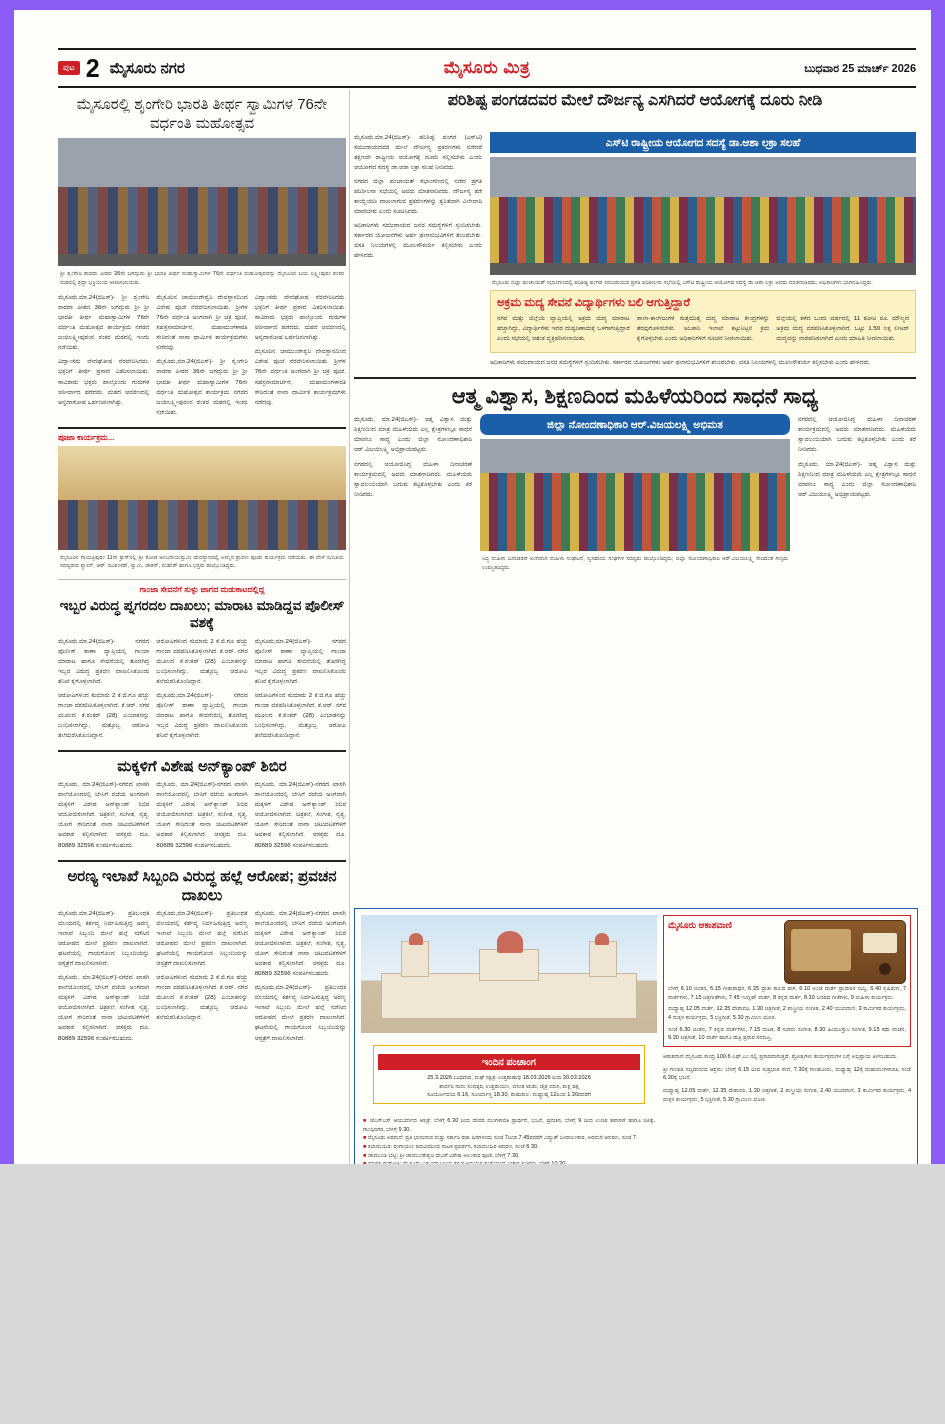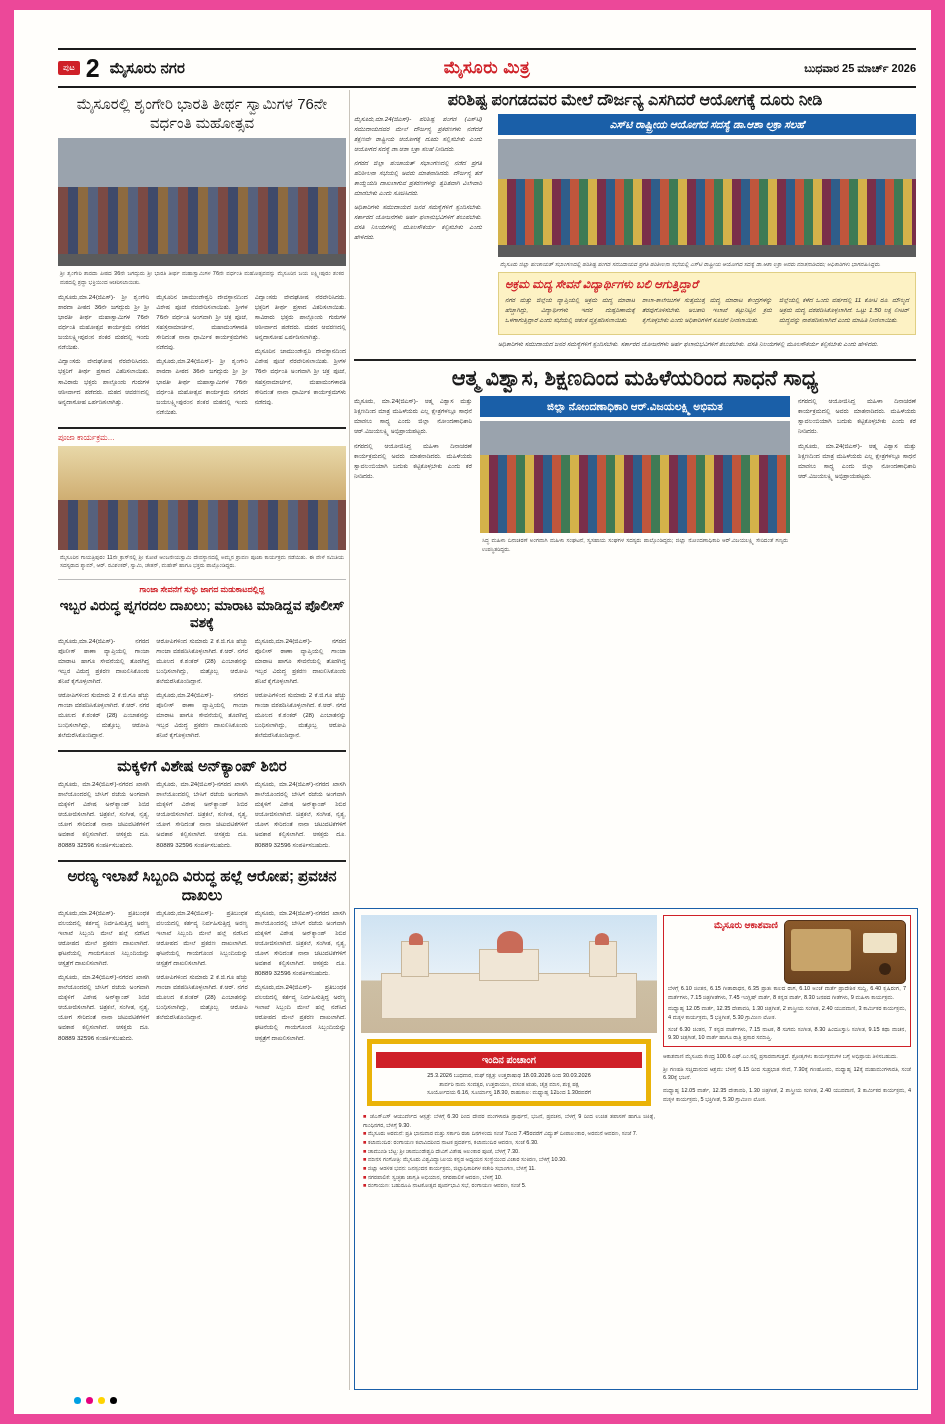--- a/index.html
+++ b/index.html
@@ -1,17 +1,17 @@
 <!DOCTYPE html>
 <html><head>
 <meta charset="utf-8">
 <style>
   html,body{margin:0;padding:0;background:#d8d8d8;}
   body{font-family:"Liberation Sans",sans-serif;}
-  .page{width:945px;height:1424px;background:#ec4899;position:relative;overflow:hidden;box-sizing:border-box;}
+  .page{width:945px;height:1164px;background:#8b5cf6;position:relative;overflow:hidden;box-sizing:border-box;}
   .sheet{position:absolute;left:14px;top:10px;width:917px;height:1404px;background:#fffefb;box-sizing:border-box;}
 
   
   .masthead{position:absolute;left:44px;top:38px;width:858px;height:36px;border-top:2px solid #1b1b1b;border-bottom:2px solid #1b1b1b;display:flex;align-items:center;}
   .pagebadge{display:flex;align-items:center;gap:6px;}
   .pg-label{background:#cf2027;color:#fff;font-size:8px;padding:2px 5px;border-radius:2px;}
   .pg-num{font-size:25px;font-weight:bold;color:#111;line-height:1;}
   .sec-name{font-size:15px;color:#111;margin-left:10px;font-weight:bold;}
   .paper-name{position:absolute;left:50%;transform:translateX(-50%);font-size:17px;font-weight:bold;color:#cf2027;letter-spacing:.5px;}
   .md-date{position:absolute;right:0;font-size:11px;font-weight:bold;color:#111;}
@@ -43,26 +43,26 @@
   .bluebar{background:#1a5fa8;color:#fff;font-size:10.5px;font-weight:bold;text-align:center;padding:4px 0;margin-top:6px;}
   .yellowbox{background:#fdf2c4;border:1px solid #e0cf84;padding:5px 6px;}
   .ybox-h{color:#cf2027;font-size:11.5px;font-weight:bold;text-align:left;margin-bottom:4px;}
 
   
   .h-mid{font-size:21px;line-height:1.25;font-weight:bold;text-align:center;color:#1b1b1b;}
 
   
   .panel{position:absolute;left:296px;top:818px;width:562px;bottom:0;border:1px solid #1a5fa8;}
   .panel-h{background:#1a5fa8;color:#fff;font-size:12px;font-weight:bold;padding:4px 8px;}
-  .panchang{border:5px solid #eab308;margin:6px;padding:4px;}
+  .panchang{border:1px solid #eab308;margin:12px;padding:4px;}
   .panchang-h{background:#cf2027;color:#fff;font-size:9.5px;font-weight:bold;text-align:center;padding:2px 0;margin:4px 0 3px;}
   .tiny{font-size:5.6px;line-height:1.55;color:#2a2a2a;text-align:justify;}
   .bullet{color:#cf2027;}
   .akash{border:1px solid #cf2027;padding:4px;}
-  .akash-h{color:#cf2027;font-size:9px;font-weight:bold;text-align:right;margin-bottom:3px;}
+  .akash-h{color:#cf2027;font-size:9px;font-weight:bold;text-align:left;margin-bottom:3px;}
 
   .dots{position:absolute;left:60px;bottom:10px;display:flex;gap:5px;}
   .dots span{width:7px;height:7px;border-radius:50%;display:block;}
   .dots2{position:absolute;left:465px;bottom:10px;display:flex;gap:5px;}
 
   .radio{width:120px;height:62px;background:linear-gradient(#8b5a2b,#6d4420);border-radius:5px;position:relative;border:1px solid #50311a;}
   .radio .grill{position:absolute;left:6px;top:8px;width:60px;height:42px;background:#c8a46a;border-radius:3px;}
   .radio .dial{position:absolute;right:8px;top:12px;width:34px;height:20px;background:#efe3c6;border-radius:2px;}
   .radio .knob{position:absolute;right:14px;bottom:8px;width:12px;height:12px;border-radius:50%;background:#3b2412;}
 
@@ -118,21 +118,21 @@
               <p>ಮೈಸೂರಿನ ಚಾಮುಂಡೇಶ್ವರಿ ದೇವಸ್ಥಾನದಿಂದ ವಿಶೇಷ ಪೂಜೆ ನೆರವೇರಿಸಲಾಯಿತು. ಶ್ರೀಗಳ 76ನೇ ವರ್ಧಂತಿ ಅಂಗವಾಗಿ ಶ್ರೀ ಚಕ್ರ ಪೂಜೆ, ಸಹಸ್ರನಾಮಾರ್ಚನೆ, ಮಹಾಮಂಗಳಾರತಿ ಸೇರಿದಂತೆ ನಾನಾ ಧಾರ್ಮಿಕ ಕಾರ್ಯಕ್ರಮಗಳು ನಡೆದವು.</p>
               <p>ಮೈಸೂರು,ಮಾ.24(ಜಿಎಸ್)- ಶ್ರೀ ಶೃಂಗೇರಿ ಶಾರದಾ ಪೀಠದ 36ನೇ ಜಗದ್ಗುರು ಶ್ರೀ ಶ್ರೀ ಭಾರತೀ ತೀರ್ಥ ಮಹಾಸ್ವಾಮಿಗಳ 76ನೇ ವರ್ಧಂತಿ ಮಹೋತ್ಸವ ಕಾರ್ಯಕ್ರಮ ನಗರದ ಜಯಲಕ್ಷ್ಮೀಪುರಂನ ಶಂಕರ ಮಠದಲ್ಲಿ ಇಂದು ನಡೆಯಿತು.</p>
             </div>
           <div class="kn">
               <p>ವಿದ್ವಾಂಸರು ವೇದಘೋಷ ನೆರವೇರಿಸಿದರು. ಭಕ್ತರಿಗೆ ತೀರ್ಥ ಪ್ರಸಾದ ವಿತರಿಸಲಾಯಿತು. ಸಾವಿರಾರು ಭಕ್ತರು ಪಾಲ್ಗೊಂಡು ಗುರುಗಳ ಆಶೀರ್ವಾದ ಪಡೆದರು. ಮಠದ ಆವರಣದಲ್ಲಿ ಅನ್ನದಾಸೋಹ ಏರ್ಪಡಿಸಲಾಗಿತ್ತು.</p>
               <p>ಮೈಸೂರಿನ ಚಾಮುಂಡೇಶ್ವರಿ ದೇವಸ್ಥಾನದಿಂದ ವಿಶೇಷ ಪೂಜೆ ನೆರವೇರಿಸಲಾಯಿತು. ಶ್ರೀಗಳ 76ನೇ ವರ್ಧಂತಿ ಅಂಗವಾಗಿ ಶ್ರೀ ಚಕ್ರ ಪೂಜೆ, ಸಹಸ್ರನಾಮಾರ್ಚನೆ, ಮಹಾಮಂಗಳಾರತಿ ಸೇರಿದಂತೆ ನಾನಾ ಧಾರ್ಮಿಕ ಕಾರ್ಯಕ್ರಮಗಳು ನಡೆದವು.</p>
             </div>
         </div>
 
         <div class="rule-d"></div>
-        <div style="font-size:8px;color:#cf2027;font-weight:normal;">ಪೂಜಾ ಕಾರ್ಯಕ್ರಮ...</div>
+        <div style="font-size:8px;color:#cf2027;font-weight:bold;">ಪೂಜಾ ಕಾರ್ಯಕ್ರಮ...</div>
 
         <div class="photo" style="height:104px;margin-top:3px;">
           <div class="ph-temple"></div>
             <div class="ph-people" style="height:48%;"></div>
         </div>
         <div class="cap">ಮೈಸೂರಿನ ಗಾಯತ್ರಿಪುರಂ 11ನೇ ಕ್ರಾಸ್‌ನಲ್ಲಿ ಶ್ರೀ ಕೋಟೆ ಆಂಜನೇಯಸ್ವಾಮಿ ದೇವಸ್ಥಾನದಲ್ಲಿ ಅಮ್ಮನ ಶ್ರಾವಣ ಪೂಜಾ ಕಾರ್ಯಕ್ರಮ ನಡೆಯಿತು. ಈ ವೇಳೆ ಸಮಿತಿಯ ಸದಸ್ಯರಾದ ಶ್ಯಾಮ್, ಆರ್. ರವಿಶಂಕರ್, ಸ್ವಾಮಿ, ಚೇತನ್, ಮಹೇಶ್ ಹಾಗೂ ಭಕ್ತರು ಪಾಲ್ಗೊಂಡಿದ್ದರು.</div>
 
         <div class="rule"></div>
         <div class="sub-red">ಗಾಂಜಾ ಸೇವನೆಗೆ ಸುಳ್ಳು ಜಾಗದ ಮಡುಕಾಟದಲ್ಲಿದ್ದ</div>
         <div class="h-sub">ಇಬ್ಬರ ವಿರುದ್ಧ ಪ್ನಗರದಲ ದಾಖಲು; ಮಾರಾಟ ಮಾಡಿದ್ದವ ಪೊಲೀಸ್ ವಶಕ್ಕೆ</div>
@@ -180,21 +180,21 @@
               <p>ಮೈಸೂರು, ಮಾ.24(ಜಿಎಸ್)-ನಗರದ ಖಾಸಗಿ ಶಾಲೆಯೊಂದರಲ್ಲಿ ಬೇಸಿಗೆ ರಜೆಯ ಅಂಗವಾಗಿ ಮಕ್ಕಳಿಗೆ ವಿಶೇಷ ಅನ್‌ಕ್ಯಾಂಪ್ ಶಿಬಿರ ಆಯೋಜಿಸಲಾಗಿದೆ. ಚಿತ್ರಕಲೆ, ಸಂಗೀತ, ನೃತ್ಯ, ಯೋಗ ಸೇರಿದಂತೆ ನಾನಾ ಚಟುವಟಿಕೆಗಳಿಗೆ ಅವಕಾಶ ಕಲ್ಪಿಸಲಾಗಿದೆ. ಆಸಕ್ತರು ದೂ. 80889 32596 ಸಂಪರ್ಕಿಸಬಹುದು.</p>
               <p>ಮೈಸೂರು,ಮಾ.24(ಜಿಎಸ್)- ಪ್ರತಿಬಂಧಕ ವಲಯದಲ್ಲಿ ಕರ್ತವ್ಯ ನಿರ್ವಹಿಸುತ್ತಿದ್ದ ಅರಣ್ಯ ಇಲಾಖೆ ಸಿಬ್ಬಂದಿ ಮೇಲೆ ಹಲ್ಲೆ ನಡೆಸಿದ ಆರೋಪದ ಮೇಲೆ ಪ್ರಕರಣ ದಾಖಲಾಗಿದೆ. ಘಟನೆಯಲ್ಲಿ ಗಾಯಗೊಂಡ ಸಿಬ್ಬಂದಿಯನ್ನು ಆಸ್ಪತ್ರೆಗೆ ದಾಖಲಿಸಲಾಗಿದೆ.</p>
             </div>
         </div>
       </div>
 
       <div class="rightcol">
 
         <div class="h-big">ಪರಿಶಿಷ್ಟ ಪಂಗಡದವರ ಮೇಲೆ ದೌರ್ಜನ್ಯ ಎಸಗಿದರೆ ಆಯೋಗಕ್ಕೆ ದೂರು ನೀಡಿ</div>
 
-        <div style="display:flex;gap:16px;margin-top:4px;font-style:italic;">
+        <div style="display:flex;gap:8px;margin-top:22px;">
           <div style="width:128px;">
             <div class="kn">
               <p>ಮೈಸೂರು,ಮಾ.24(ಜಿಎಸ್)- ಪರಿಶಿಷ್ಟ ಪಂಗಡ (ಎಸ್‌ಟಿ) ಸಮುದಾಯದವರ ಮೇಲೆ ದೌರ್ಜನ್ಯ ಪ್ರಕರಣಗಳು ನಡೆದರೆ ತಕ್ಷಣವೇ ರಾಷ್ಟ್ರೀಯ ಆಯೋಗಕ್ಕೆ ದೂರು ಸಲ್ಲಿಸಬೇಕು ಎಂದು ಆಯೋಗದ ಸದಸ್ಯೆ ಡಾ.ಆಶಾ ಲಕ್ರಾ ಸಲಹೆ ನೀಡಿದರು.</p>
               <p>ನಗರದ ಜಿಲ್ಲಾ ಪಂಚಾಯತ್ ಸಭಾಂಗಣದಲ್ಲಿ ನಡೆದ ಪ್ರಗತಿ ಪರಿಶೀಲನಾ ಸಭೆಯಲ್ಲಿ ಅವರು ಮಾತನಾಡಿದರು. ದೌರ್ಜನ್ಯ ತಡೆ ಕಾಯ್ದೆಯಡಿ ದಾಖಲಾಗುವ ಪ್ರಕರಣಗಳನ್ನು ತ್ವರಿತವಾಗಿ ವಿಲೇವಾರಿ ಮಾಡಬೇಕು ಎಂದು ಸೂಚಿಸಿದರು.</p>
               <p>ಅಧಿಕಾರಿಗಳು ಸಮುದಾಯದ ಜನರ ಸಮಸ್ಯೆಗಳಿಗೆ ಸ್ಪಂದಿಸಬೇಕು. ಸರ್ಕಾರದ ಯೋಜನೆಗಳು ಅರ್ಹ ಫಲಾನುಭವಿಗಳಿಗೆ ತಲುಪಬೇಕು. ವಸತಿ ನಿಲಯಗಳಲ್ಲಿ ಮೂಲಸೌಕರ್ಯ ಕಲ್ಪಿಸಬೇಕು ಎಂದು ಹೇಳಿದರು.</p>
             </div>
           </div>
           <div style="flex:1;">
             <div class="bluebar" style="margin-top:0;">ಎಸ್‌ಟಿ ರಾಷ್ಟ್ರೀಯ ಆಯೋಗದ ಸದಸ್ಯೆ ಡಾ.ಆಶಾ ಲಕ್ರಾ ಸಲಹೆ</div>
             <div class="photo" style="height:118px;margin-top:4px;">
@@ -226,21 +226,21 @@
 
         <div class="rule-d" style="margin-top:6px;"></div>
         <div class="h-mid">ಆತ್ಮ ವಿಶ್ವಾಸ, ಶಿಕ್ಷಣದಿಂದ ಮಹಿಳೆಯರಿಂದ ಸಾಧನೆ ಸಾಧ್ಯ</div>
 
         <div style="display:flex;gap:8px;margin-top:5px;">
           <div style="width:118px;" class="kn">
             <p>ಮೈಸೂರು, ಮಾ.24(ಜಿಎಸ್)- ಆತ್ಮ ವಿಶ್ವಾಸ ಮತ್ತು ಶಿಕ್ಷಣದಿಂದ ಮಾತ್ರ ಮಹಿಳೆಯರು ಎಲ್ಲ ಕ್ಷೇತ್ರಗಳಲ್ಲೂ ಸಾಧನೆ ಮಾಡಲು ಸಾಧ್ಯ ಎಂದು ಜಿಲ್ಲಾ ನೋಂದಣಾಧಿಕಾರಿ ಆರ್.ವಿಜಯಲಕ್ಷ್ಮಿ ಅಭಿಪ್ರಾಯಪಟ್ಟರು.</p>
             <p>ನಗರದಲ್ಲಿ ಆಯೋಜಿಸಿದ್ದ ಮಹಿಳಾ ದಿನಾಚರಣೆ ಕಾರ್ಯಕ್ರಮದಲ್ಲಿ ಅವರು ಮಾತನಾಡಿದರು. ಮಹಿಳೆಯರು ಸ್ವಾವಲಂಬಿಯಾಗಿ ಬದುಕು ಕಟ್ಟಿಕೊಳ್ಳಬೇಕು ಎಂದು ಕರೆ ನೀಡಿದರು.</p>
           </div>
           <div style="flex:1;">
-            <div class="bluebar" style="margin-top:0;">ಜಿಲ್ಲಾ ನೋಂದಣಾಧಿಕಾರಿ ಆರ್.ವಿಜಯಲಕ್ಷ್ಮಿ ಅಭಿಮತ</div>
+            <div class="bluebar" style="margin-top:0;border-radius:7px;">ಜಿಲ್ಲಾ ನೋಂದಣಾಧಿಕಾರಿ ಆರ್.ವಿಜಯಲಕ್ಷ್ಮಿ ಅಭಿಮತ</div>
             <div class="photo" style="height:112px;margin-top:4px;">
               <div class="ph-sky" style="height:30%;"></div>
                 <div class="ph-women" style="height:70%;"></div>
             </div>
             <div class="cap">ಸಿದ್ಧ ಮಹಿಳಾ ದಿನಾಚರಣೆ ಅಂಗವಾಗಿ ಮಹಿಳಾ ಸಂಘಟನೆ, ಸ್ವಸಹಾಯ ಸಂಘಗಳ ಸದಸ್ಯರು ಪಾಲ್ಗೊಂಡಿದ್ದರು; ಜಿಲ್ಲಾ ನೋಂದಣಾಧಿಕಾರಿ ಆರ್.ವಿಜಯಲಕ್ಷ್ಮಿ ಸೇರಿದಂತೆ ಗಣ್ಯರು ಉಪಸ್ಥಿತರಿದ್ದರು.</div>
           </div>
           <div style="width:118px;" class="kn">
             <p>ನಗರದಲ್ಲಿ ಆಯೋಜಿಸಿದ್ದ ಮಹಿಳಾ ದಿನಾಚರಣೆ ಕಾರ್ಯಕ್ರಮದಲ್ಲಿ ಅವರು ಮಾತನಾಡಿದರು. ಮಹಿಳೆಯರು ಸ್ವಾವಲಂಬಿಯಾಗಿ ಬದುಕು ಕಟ್ಟಿಕೊಳ್ಳಬೇಕು ಎಂದು ಕರೆ ನೀಡಿದರು.</p>
             <p>ಮೈಸೂರು, ಮಾ.24(ಜಿಎಸ್)- ಆತ್ಮ ವಿಶ್ವಾಸ ಮತ್ತು ಶಿಕ್ಷಣದಿಂದ ಮಾತ್ರ ಮಹಿಳೆಯರು ಎಲ್ಲ ಕ್ಷೇತ್ರಗಳಲ್ಲೂ ಸಾಧನೆ ಮಾಡಲು ಸಾಧ್ಯ ಎಂದು ಜಿಲ್ಲಾ ನೋಂದಣಾಧಿಕಾರಿ ಆರ್.ವಿಜಯಲಕ್ಷ್ಮಿ ಅಭಿಪ್ರಾಯಪಟ್ಟರು.</p>
           </div>

